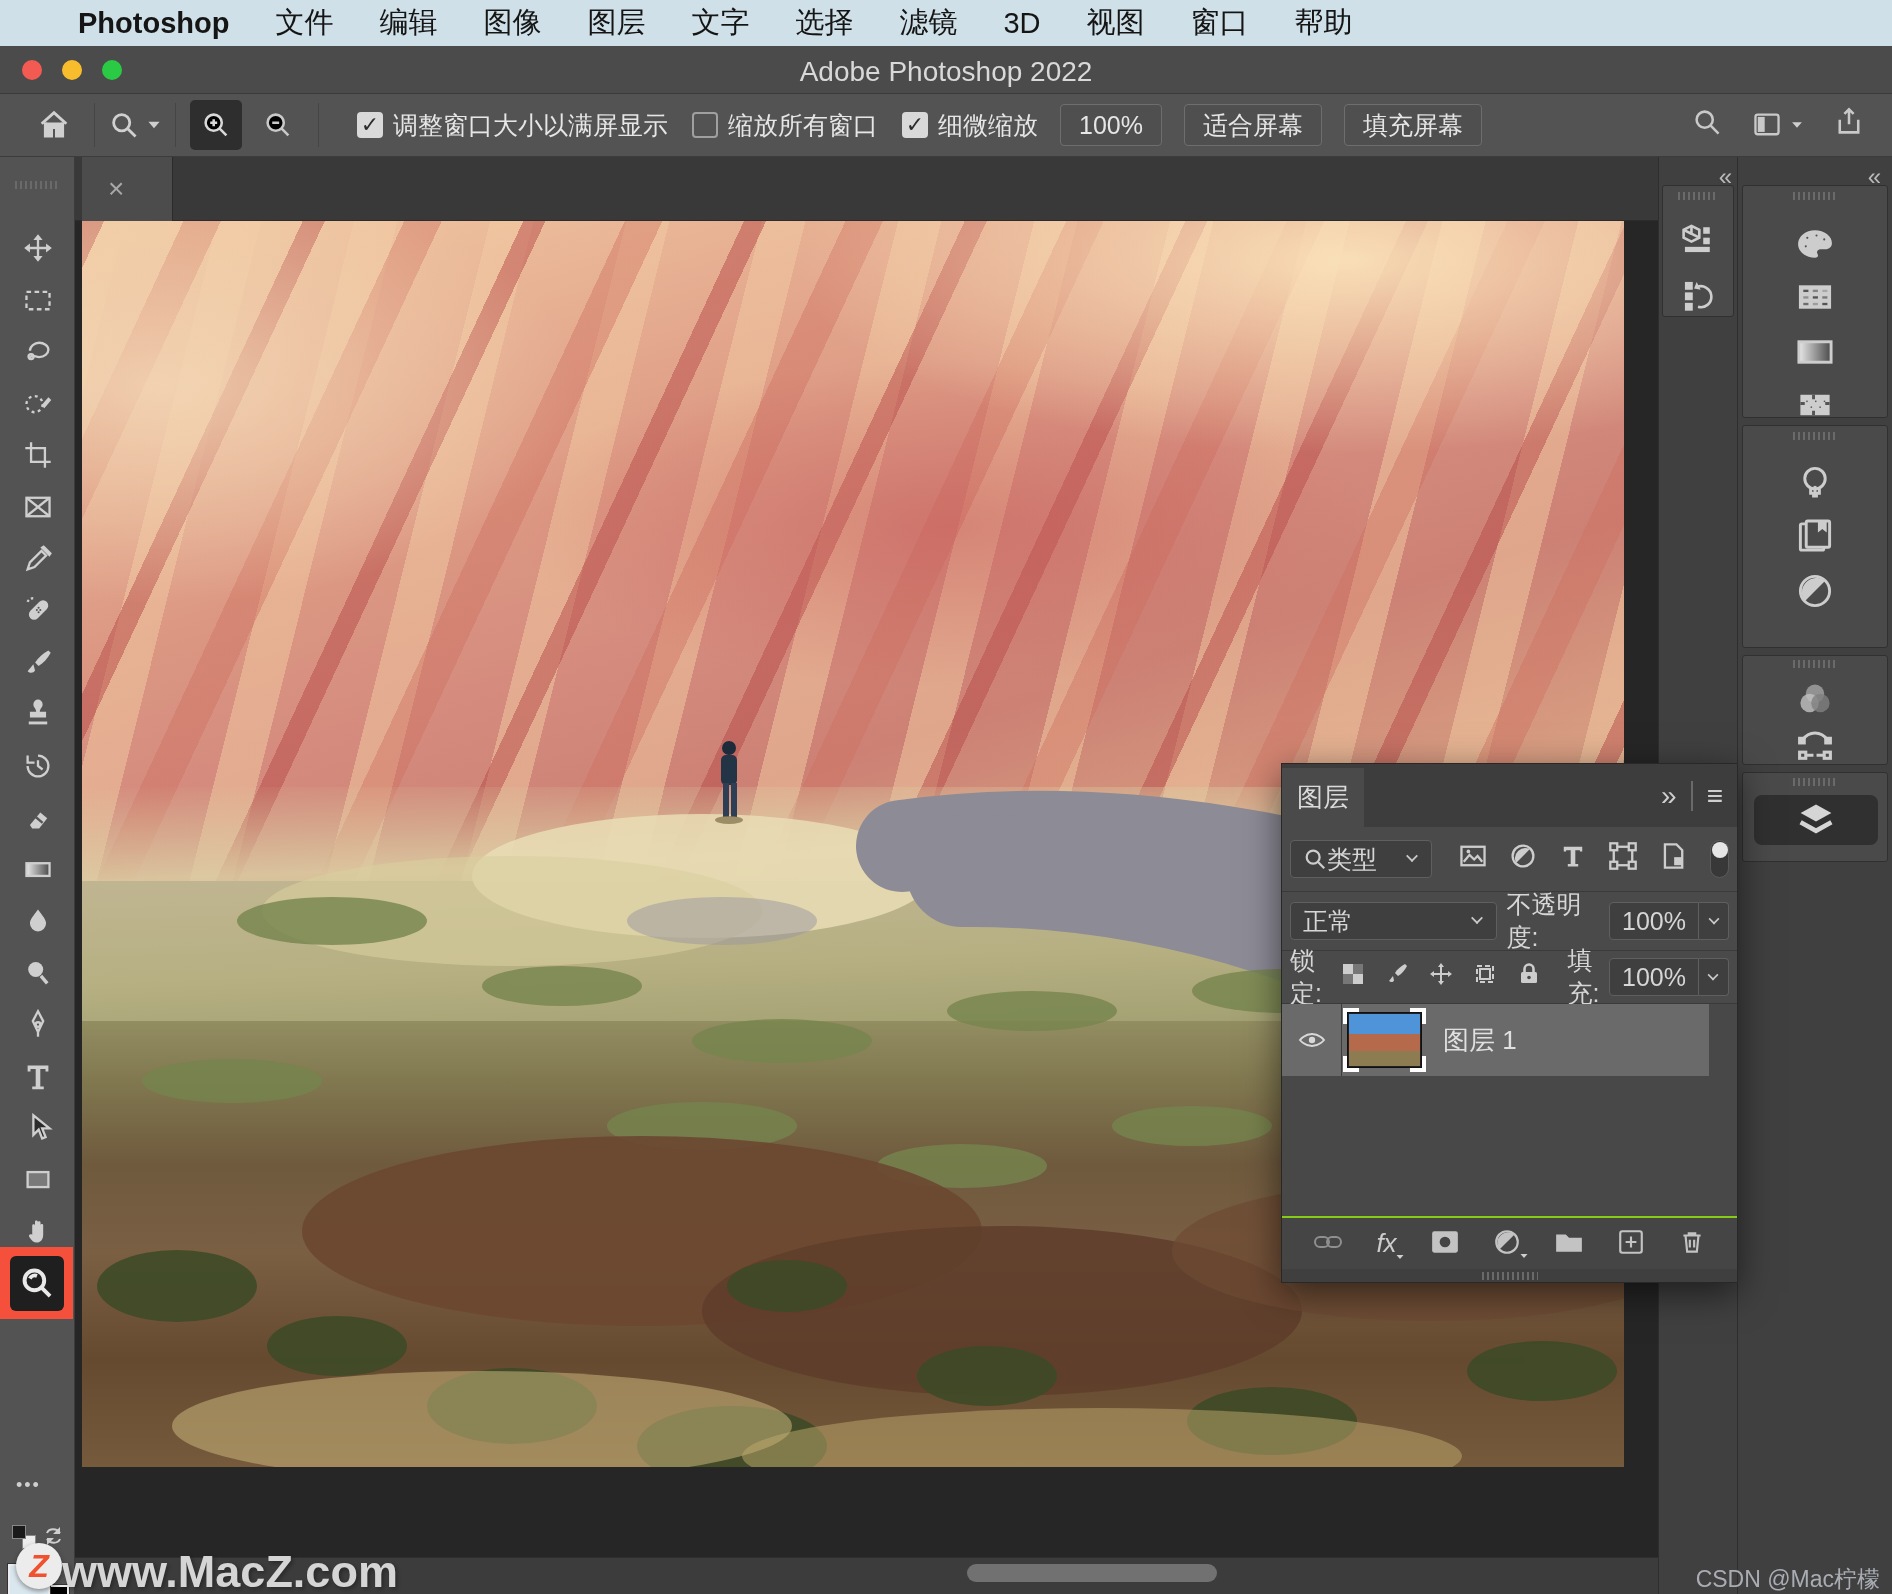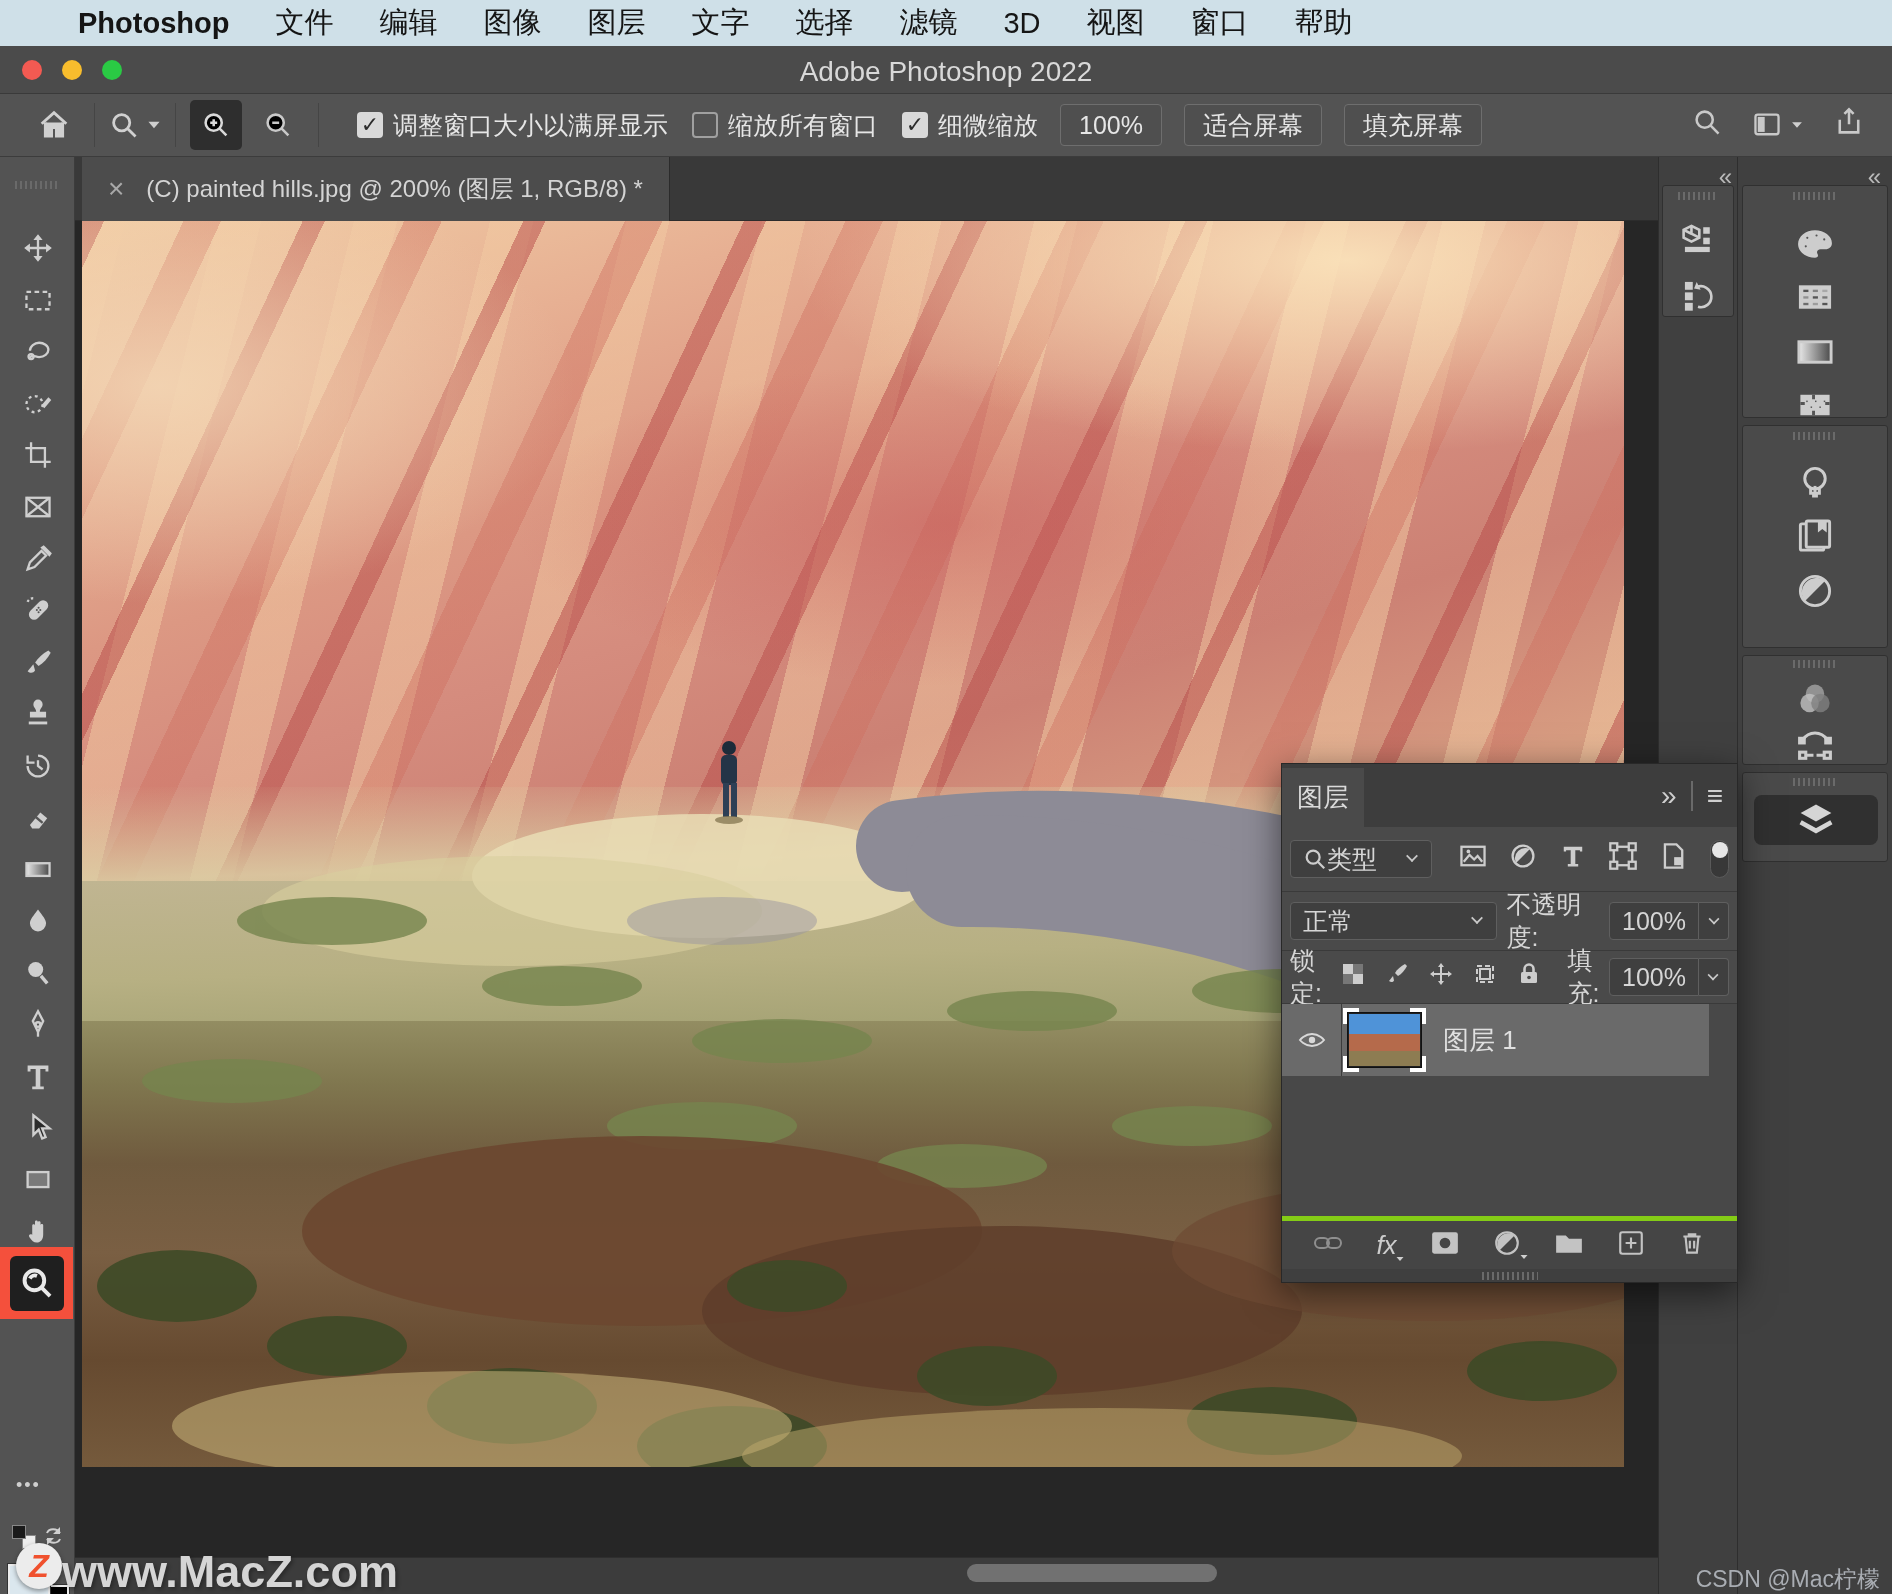--- a/index.html
+++ b/index.html
@@ -71,21 +71,21 @@
   .p-select{height:38px;background:#3f3f3f;border:1px solid #5f5f5f;border-radius:4px;display:flex;align-items:center;padding:0 12px;gap:10px;}
   .p-num{height:38px;display:flex;align-items:center;}
   .p-num .val{background:#3f3f3f;border:1px solid #5f5f5f;border-radius:4px 0 0 4px;height:38px;display:flex;align-items:center;padding:0 12px;}
   .p-num .dd{background:#3f3f3f;border:1px solid #5f5f5f;border-left:none;border-radius:0 4px 4px 0;height:38px;width:30px;display:flex;align-items:center;justify-content:center;}
   .licon svg{stroke:#cdcdcd;fill:none;stroke-width:2;}
   .p-rows{flex:1 1 auto;position:relative;background:#484848;}
   .lrow{position:absolute;left:0;width:427px;display:flex;align-items:center;color:#e0e0e0;font-size:26px;}
   .eyecell{width:60px;display:flex;align-items:center;justify-content:center;border-right:1px solid #3c3c3c;align-self:stretch;}
   .thumb{width:73px;height:54px;background:linear-gradient(#4f93d8 0 38%,#b56a4b 38% 72%,#8d7c52 72% 100%);position:relative;margin-left:6px;border:1px solid #1f1f1f;}
   .bk{position:absolute;width:16px;height:16px;border:0 solid #fff;}
-  .p-foot{height:53px;background:#454545;border-top:5px solid #84cc16;display:flex;align-items:center;justify-content:center;gap:33px;flex:0 0 auto;}
+  .p-foot{height:53px;background:#454545;border-top:2px solid #84cc16;display:flex;align-items:center;justify-content:center;gap:33px;flex:0 0 auto;}
   .p-foot svg{stroke:#c3c3c3;fill:none;stroke-width:2;}
   .p-grip{height:13px;background:#3f3f3f;display:flex;align-items:center;justify-content:center;flex:0 0 auto;}
   
   .statusbar{left:75px;top:1557px;width:1583px;height:37px;background:#3c3c3c;border-top:1px solid #2e2e2e;color:#cfcfcf;font-size:23px;}
   .docinfo{position:absolute;left:124px;top:3px;height:31px;display:flex;align-items:center;gap:26px;}
   .docbox{background:#464646;border-radius:4px;height:31px;display:flex;align-items:center;padding:0 16px;gap:20px;}
   .hthumb{position:absolute;left:892px;top:6px;width:250px;height:18px;border-radius:9px;background:#717171;}
   .caption{left:90px;top:1466px;width:1560px;font-size:42px;font-weight:bold;color:#f7564b;letter-spacing:0px;z-index:8;
     text-shadow:-3px -3px 0 #fff,3px -3px 0 #fff,-3px 3px 0 #fff,3px 3px 0 #fff,0 -4px 0 #fff,0 4px 0 #fff,-4px 0 0 #fff,4px 0 0 #fff,7px 9px 7px rgba(70,70,70,.85);}
   .wm{left:62px;top:1546px;font-size:45px;font-weight:bold;color:#dedede;opacity:.95;z-index:9;text-shadow:2px 2px 4px rgba(0,0,0,.35);}
@@ -182,21 +182,20 @@
       <span><svg width="30" height="30" viewBox="0 0 26 26">
             <path d="M5 11v11h16V11" stroke="#c9c9c9" stroke-width="2.2" fill="none"></path>
             <path d="M13 2v13M9 6l4-4 4 4" stroke="#c9c9c9" stroke-width="2.2" fill="none"></path>
           </svg></span>
     </span>
   </div>
 
   <div class="abs tabbar">
     <div class="doctab">
       <span class="x">×</span>
-      <span>(C) painted hills.jpg @ 200% (图层 1, RGB/8) *</span>
     </div>
   </div>
   <span class="abs expand" style="left:8px;top:166px;">»</span>
 
   <div class="abs toolstrip">
     <div class="grip" style="position:absolute;left:15px;top:24px;"></div>
     <div class="tool" style="top:68px;">
         <svg width="30" height="30" viewBox="0 0 26 26">
           <path d="M12 5h2v16h-2zM5 12h16v2H5z" fill="#cfcfcf" stroke="none"></path>
           <path d="M13 1l4 5h-8zM13 25l-4-5h8zM1 13l5-4v8zM25 13l-5 4v-8z" fill="#cfcfcf" stroke="none"></path>

